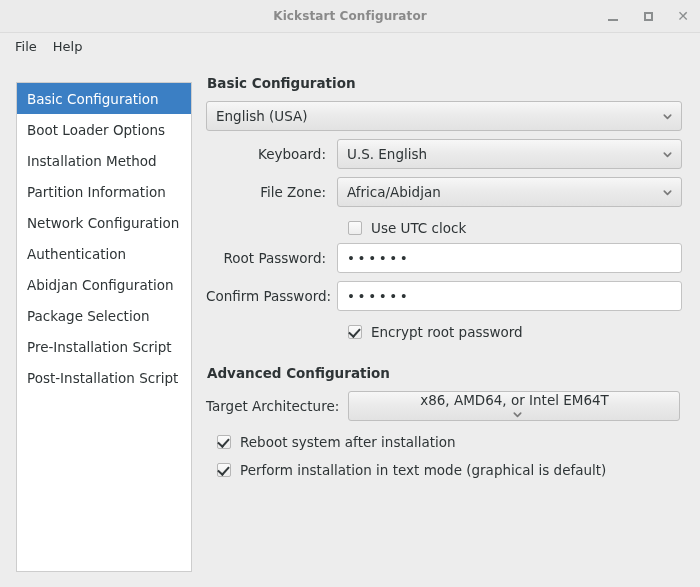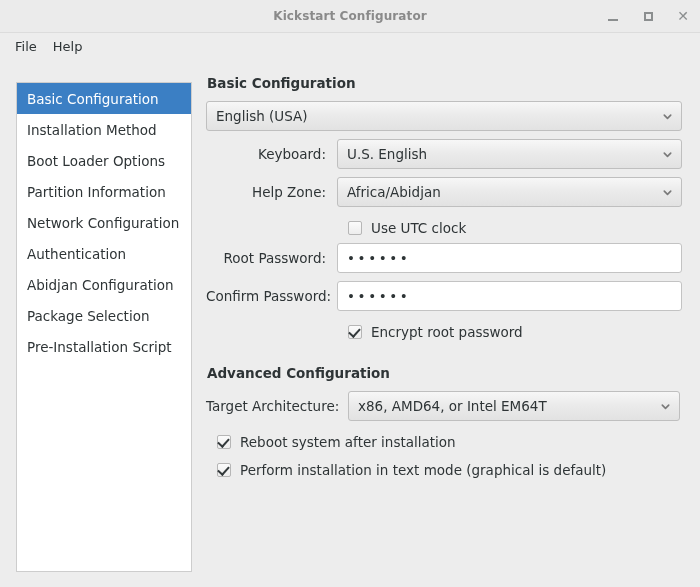--- a/index.html
+++ b/index.html
@@ -162,20 +162,21 @@
     align-items: center;
     justify-content: space-between;
     padding: 0 8px 0 9px;
     box-sizing: border-box;
     font-size: 13.5px;
     color: #2e3436;
     margin-right: 18px;
   }
   .combo.arch {
     margin-right: 20px;
+    flex-direction: column;
   }
   .chev {
     width: 11px;
     height: 11px;
     flex-shrink: 0;
     margin-left: 6px;
   }
   .chev svg { display: block; }
 
   
@@ -259,42 +260,45 @@
 </div>
 
 <div id="content">
 
   <div id="sidebar-wrap">
     <div id="sidebar">
       <div class="side-item selected">
         <span>Basic Configuration</span>
       </div>
       <div class="side-item">
+        <span>Boot Loader Options</span>
+      </div>
+      <div class="side-item">
         <span>Installation Method</span>
       </div>
       <div class="side-item">
-        <span>Boot Loader Options</span>
-      </div>
-      <div class="side-item">
         <span>Partition Information</span>
       </div>
       <div class="side-item">
         <span>Network Configuration</span>
       </div>
       <div class="side-item">
         <span>Authentication</span>
       </div>
       <div class="side-item">
         <span>Abidjan Configuration</span>
       </div>
       <div class="side-item">
         <span>Package Selection</span>
       </div>
       <div class="side-item">
         <span>Pre-Installation Script</span>
+      </div>
+      <div class="side-item">
+        <span>Post-Installation Script</span>
       </div>
     </div>
   </div>
 
   <div id="main">
 
     <div class="section-title">Basic Configuration</div>
 
     <div class="form-row">
       <div class="combo">
@@ -313,21 +317,21 @@
         <span>U.S. English</span>
         <span class="chev">
           <svg viewBox="0 0 12 12" width="11" height="11">
               <path d="M2.5 4.5 L6 8 L9.5 4.5" fill="none" stroke="#7a7a7a" stroke-width="1.8" stroke-linecap="round" stroke-linejoin="round"></path>
             </svg>
         </span>
       </div>
     </div>
 
     <div class="form-row">
-      <div class="form-label">Help Zone:</div>
+      <div class="form-label">File Zone:</div>
       <div class="combo">
         <span>Africa/Abidjan</span>
         <span class="chev">
           <svg viewBox="0 0 12 12" width="11" height="11">
               <path d="M2.5 4.5 L6 8 L9.5 4.5" fill="none" stroke="#7a7a7a" stroke-width="1.8" stroke-linecap="round" stroke-linejoin="round"></path>
             </svg>
         </span>
       </div>
     </div>
 

